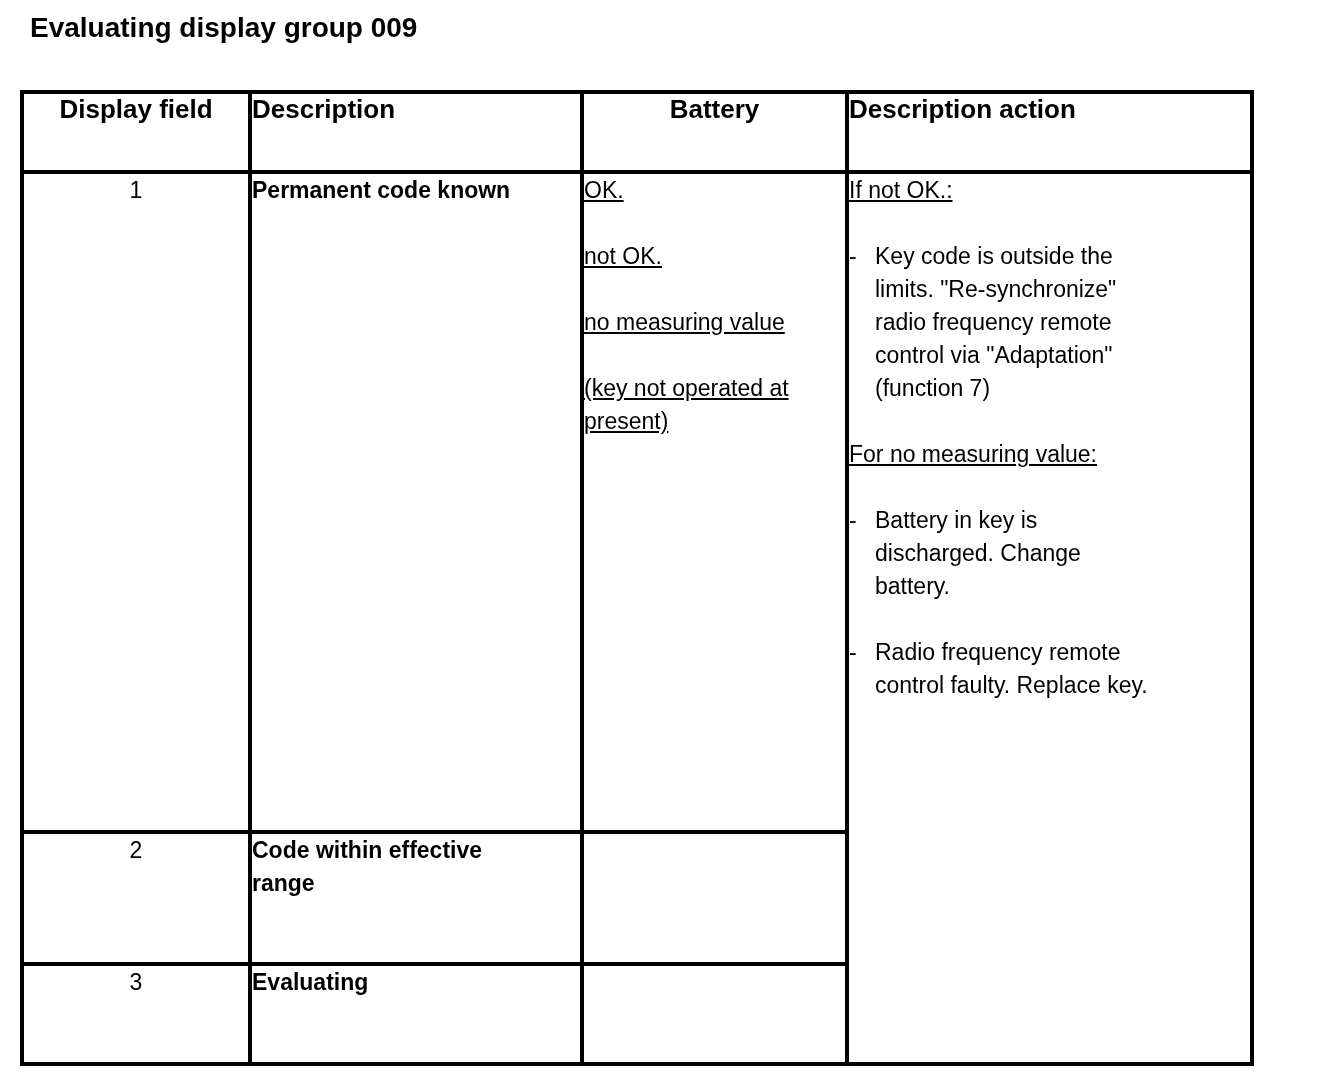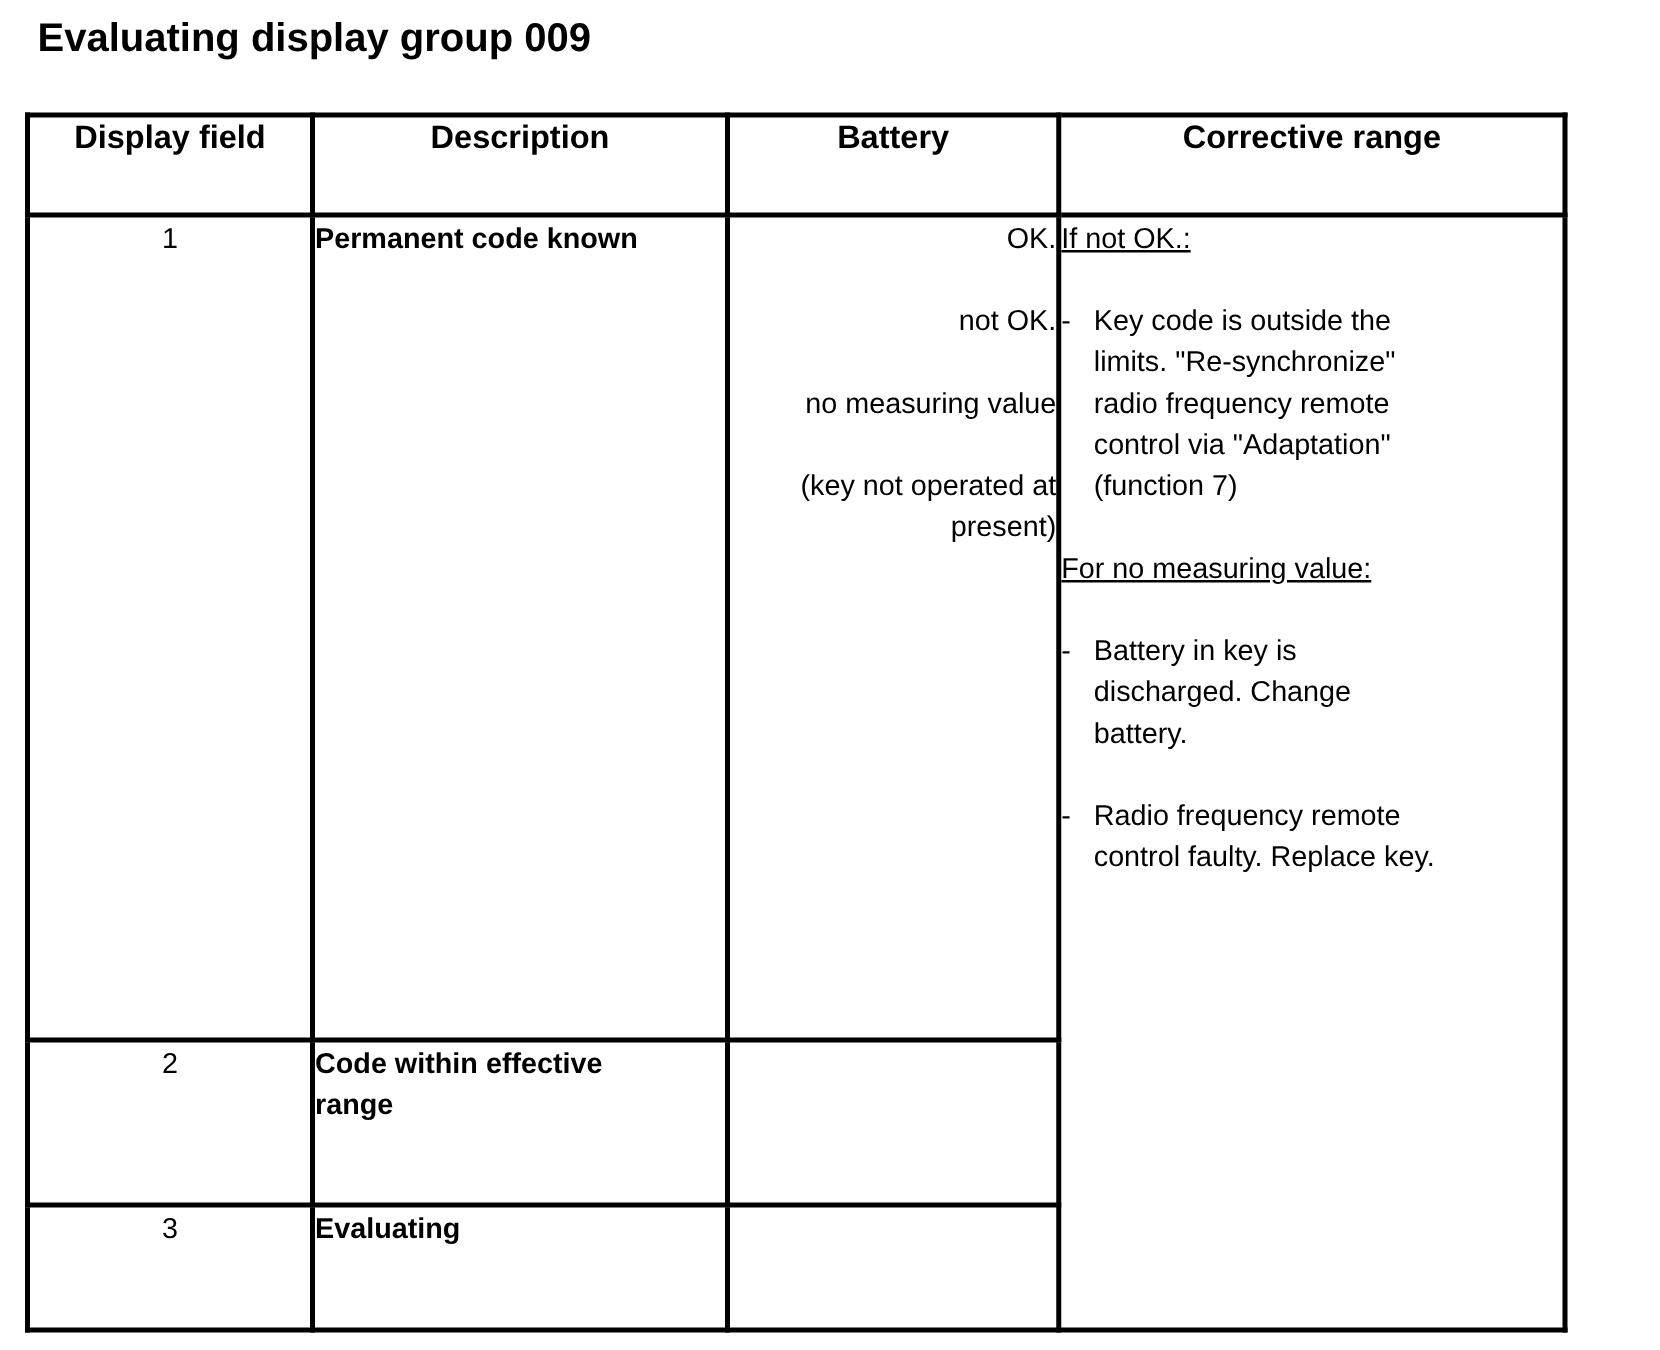--- a/index.html
+++ b/index.html
@@ -13,21 +13,21 @@
     position: relative;
     width: 1328px;
     height: 1080px;
     background: #ffffff;
     overflow: hidden;
   }
   .page-title {
     position: absolute;
     left: 30px;
     top: 12px;
-    font-size: 32px;
+    font-size: 28px;
     font-weight: bold;
     letter-spacing: 0px;
     white-space: nowrap;
   }
   table.doc-table {
     position: absolute;
     left: 20px;
     top: 90px;
     border-collapse: collapse;
     table-layout: fixed;
@@ -43,38 +43,39 @@
   tr.data-row-1 { height: 660px; }
   tr.data-row-2 { height: 132px; }
   tr.data-row-3 { height: 100px; }
 
   th {
     font-size: 26px;
     font-weight: bold;
     padding-top: 9px;
   }
   th.th-center { text-align: center; }
-  th.th-left   { text-align: center; padding-left: 10px; }
+  th.th-left   { text-align: left; padding-left: 10px; }
 
   td {
     font-size: 23px;
     line-height: 33px;
   }
   td.cell-field {
     text-align: center;
     vertical-align: middle;
   }
   td.cell-desc {
     padding: 36px 8px 8px 28px;
     white-space: pre-line;
     font-weight: bold;
   }
   td.cell-display {
     padding: 36px 4px 8px 4px;
-    text-align: right;
+    text-align: left;
+    text-decoration: underline;
   }
   td.cell-display p {
     margin: 0 0 33px 0;
     white-space: pre-line;
   }
   td.cell-corrective {
     padding: 100px 10px 8px 24px;
   }
   .ca-text {
     margin: 0 0 33px 0;
@@ -107,21 +108,21 @@
       <col style="width:332px">
       <col style="width:265px">
       <col style="width:405px">
     </colgroup>
 
     <tbody>
         <tr class="header-row">
       <th class="th-center">Display field</th>
       <th class="th-left">Description</th>
       <th class="th-center">Battery</th>
-      <th class="th-left">Corrective range</th>
+      <th class="th-left">Description action</th>
     </tr>
 
     <tr class="data-row-1">
       <td class="cell-field">1</td>
       <td class="cell-desc">Permanent code known</td>
       <td class="cell-display">
         <p>OK.</p>
         <p>not OK.</p>
         <p>no measuring value</p>
         <p>(key not operated at

